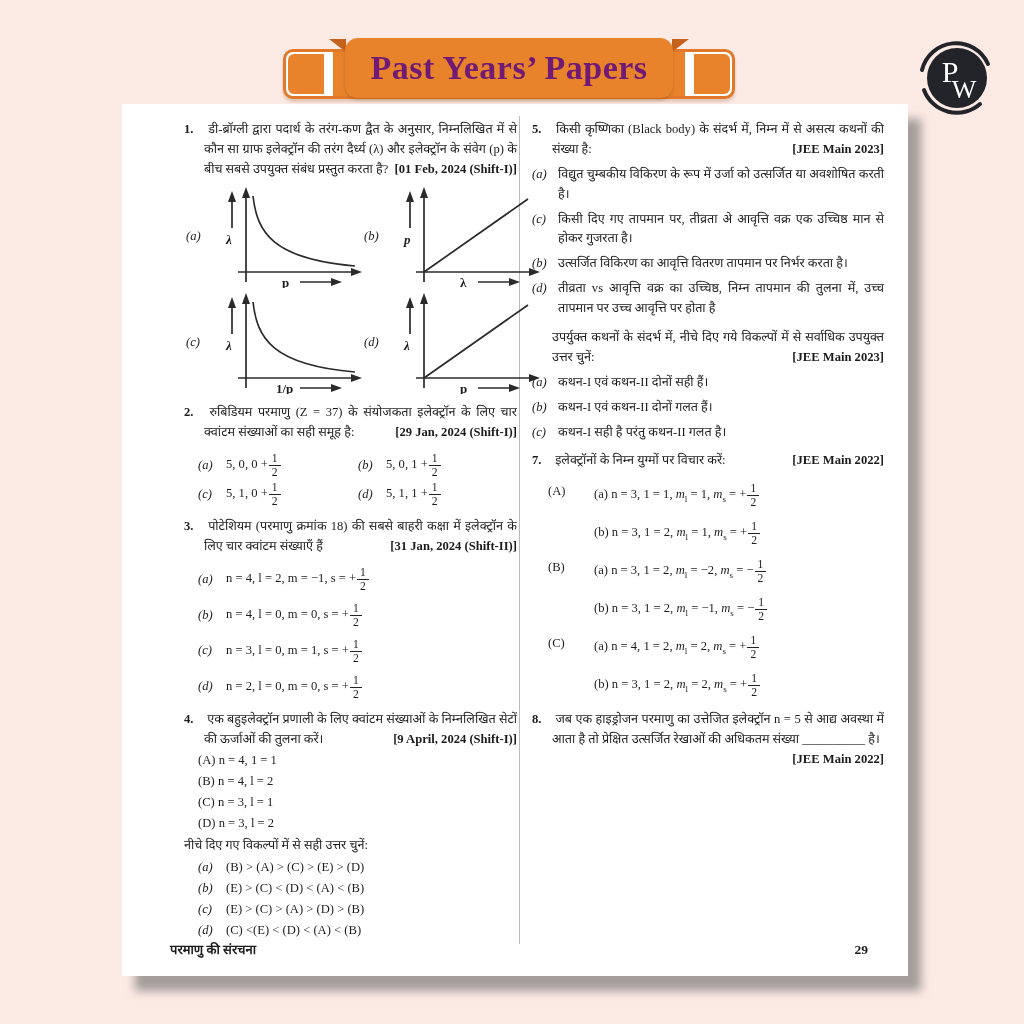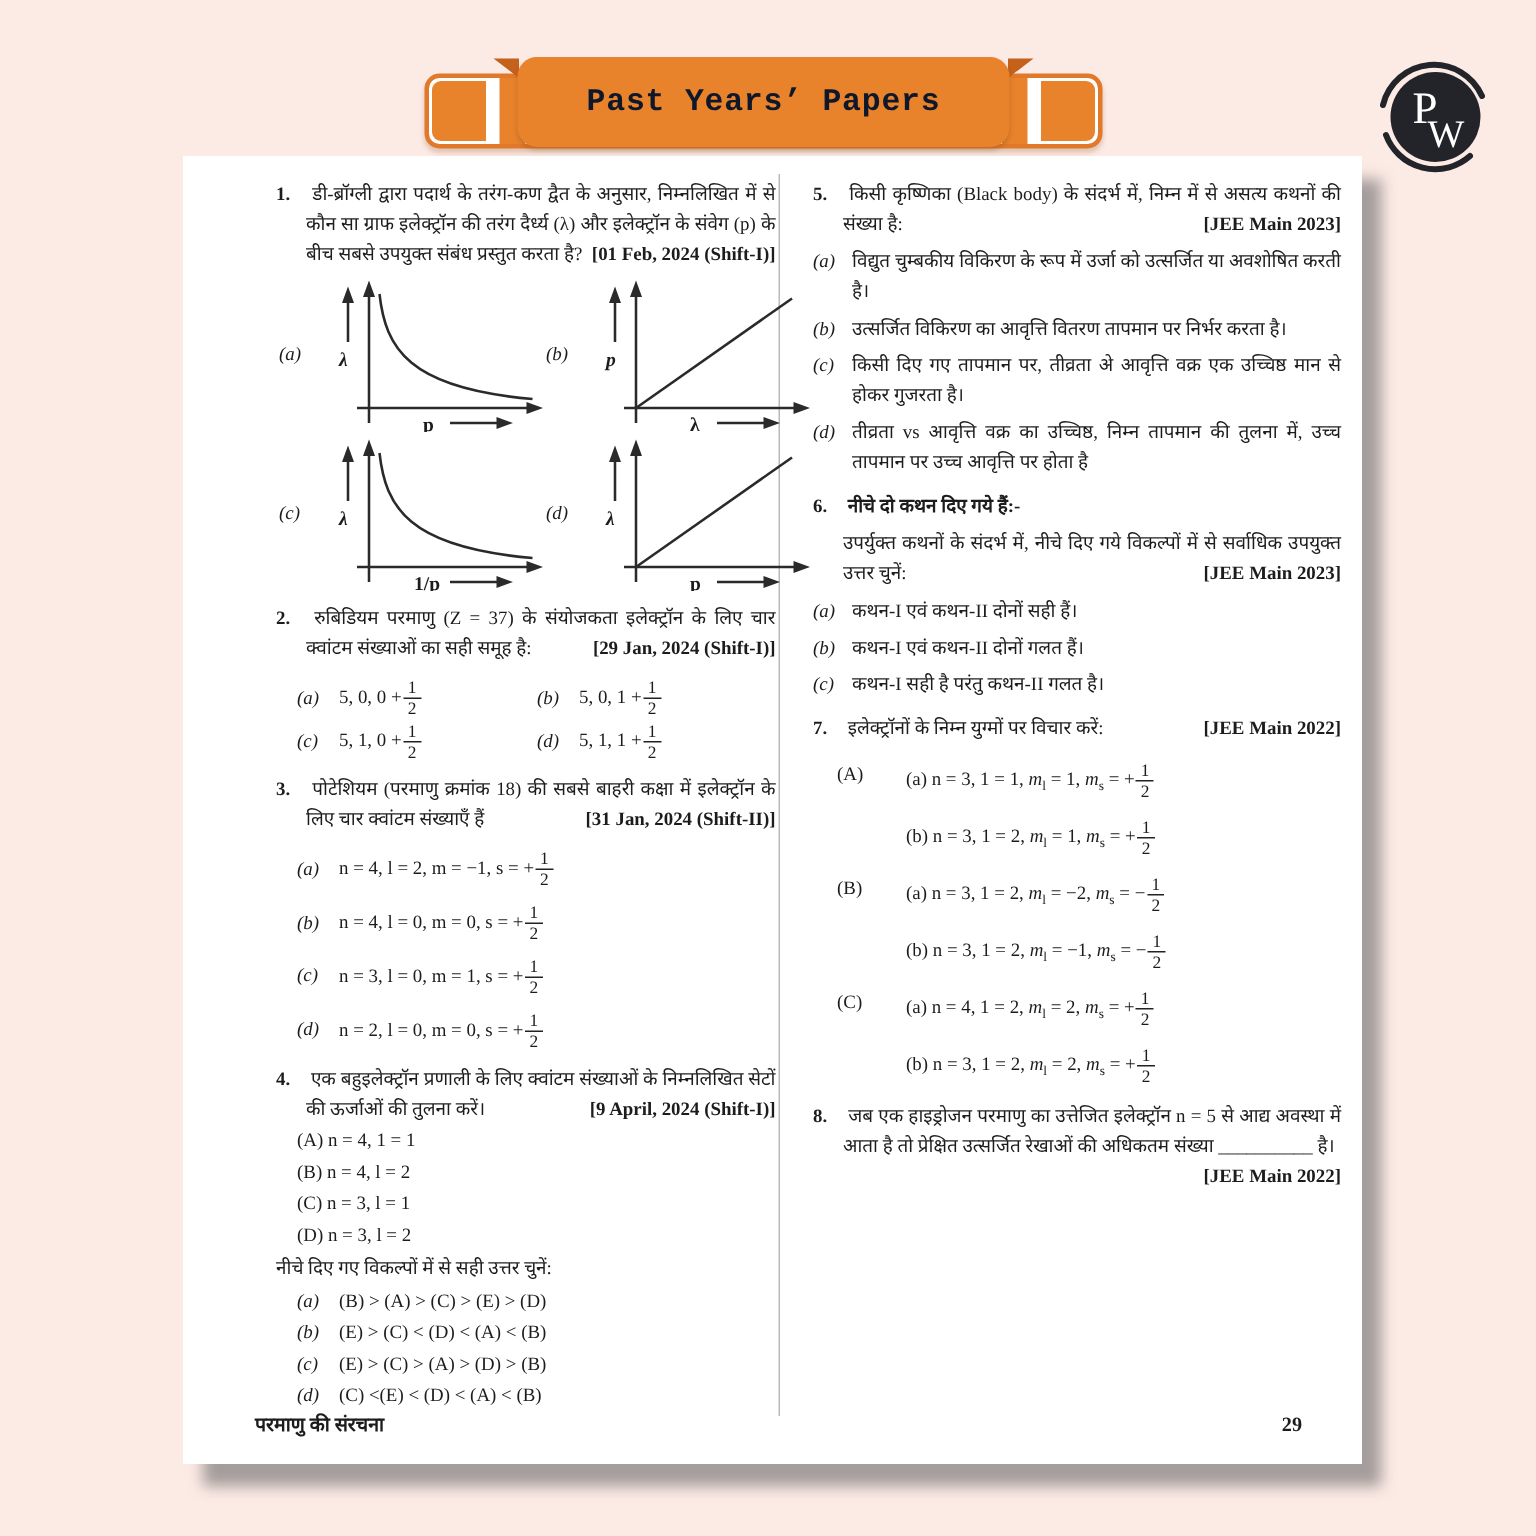--- a/index.html
+++ b/index.html
@@ -3,21 +3,21 @@
 <meta charset="utf-8">
 <style>
   html,body{margin:0;padding:0;}
   .canvas{position:relative;width:1024px;height:1024px;background:#fceae5;overflow:hidden;
           font-family:"Liberation Serif","DejaVu Serif",serif;color:#1c1c1c;}
   .sheet{position:absolute;left:122px;top:104px;width:786px;height:872px;background:#ffffff;
          box-shadow:13px 15px 9px rgba(105,105,105,.6);}
   .divider{position:absolute;left:397px;top:12px;width:1px;height:828px;background:#b9b9b9;}
   .col{position:absolute;top:16px;font-size:12.6px;line-height:1.58;text-align:justify;}
   .col-left{left:62px;width:333px;}
-  .col-right{left:420px;width:352px;}
+  .col-right{left:410px;width:352px;}
   .q{margin-bottom:9px;}
   .qbody{padding-left:20px;}
   .qnum{display:inline-block;margin-left:-20px;width:20px;font-weight:bold;}
   .qsrc{float:right;font-weight:bold;}
   
   .graphs{display:grid;grid-template-columns:1fr 1fr;row-gap:4px;margin:6px 0 6px 2px;}
   .graph{display:flex;align-items:center;}
   .glabel{width:26px;font-style:italic;flex:0 0 26px;}
   .graph svg{display:block;}
   .gstroke{stroke:#2a2a2a;stroke-width:1.7;fill:none;}
@@ -54,21 +54,21 @@
   .cap.l{left:2px;border-radius:6px 0 0 6px;}
   .cap.r{right:2px;border-radius:0 6px 6px 0;}
   .stripe{position:absolute;top:0;bottom:0;width:17px;background:#e8832c;}
   .stripe.l{left:47px;}
   .stripe.r{right:47px;}
   .fold{position:absolute;width:0;height:0;top:1px;}
   .fold.l{left:46px;border-bottom:13px solid transparent;border-right:17px solid #c4611c;}
   .fold.r{right:46px;border-bottom:13px solid transparent;border-left:17px solid #c4611c;}
   .plate{position:absolute;left:62px;right:62px;top:0;height:60px;background:#e8832c;border-radius:13px;
          display:flex;align-items:center;justify-content:center;
-         font-family:Liberation Mono, monospace;font-weight:bold;font-size:21px;color:#0f172a;
+         font-family:Liberation Serif, serif;font-weight:bold;font-size:34px;color:#701a75;
          letter-spacing:.5px;box-shadow:0 2px 3px rgba(140,80,30,.35);}
   .pwlogo{position:absolute;left:914px;top:34px;z-index:6;}
 </style>
 </head>
 <body>
 
 <div class="canvas">
 
   <div class="sheet">
     <div class="divider"></div>
@@ -223,30 +223,26 @@
 
     <div class="col col-right">
 
       <div class="q">
         <div class="qbody">
           <span class="qnum">5.</span>
           <span>किसी कृष्णिका (Black body) के संदर्भ में, निम्न में से असत्य कथनों की संख्या है:</span>
           <b class="qsrc">[JEE Main 2023]</b>
         </div>
         <div class="stmt"><span class="slbl">(a)</span><span>विद्युत चुम्बकीय विकिरण के रूप में उर्जा को उत्सर्जित या अवशोषित करती है।</span></div>
+        <div class="stmt"><span class="slbl">(c)</span><span>किसी दिए गए तापमान पर, तीव्रता अे आवृत्ति वक्र एक उच्चिष्ठ मान से होकर गुजरता है।</span></div>
         <div class="stmt"><span class="slbl">(b)</span><span>उत्सर्जित विकिरण का आवृत्ति वितरण तापमान पर निर्भर करता है।</span></div>
-        <div class="stmt"><span class="slbl">(c)</span><span>किसी दिए गए तापमान पर, तीव्रता अे आवृत्ति वक्र एक उच्चिष्ठ मान से होकर गुजरता है।</span></div>
         <div class="stmt"><span class="slbl">(d)</span><span>तीव्रता vs आवृत्ति वक्र का उच्चिष्ठ, निम्न तापमान की तुलना में, उच्च तापमान पर उच्च आवृत्ति पर होता है</span></div>
       </div>
 
       <div class="q">
-        <div class="qbody">
-          <span class="qnum">6.</span>
-          <b>नीचे दो कथन दिए गये हैं:-</b>
-        </div>
         <div class="kth" style="padding-left:20px;"><span>उपर्युक्त कथनों के संदर्भ में, नीचे दिए गये विकल्पों में से सर्वाधिक उपयुक्त उत्तर चुनें:</span> <b class="qsrc">[JEE Main 2023]</b></div>
         <div class="stmt"><span class="slbl">(a)</span><span>कथन-I एवं कथन-II दोनों सही हैं।</span></div>
         <div class="stmt"><span class="slbl">(b)</span><span>कथन-I एवं कथन-II दोनों गलत हैं।</span></div>
         <div class="stmt"><span class="slbl">(c)</span><span>कथन-I सही है परंतु कथन-II गलत है।</span></div>
       </div>
 
       <div class="q">
         <div class="qbody">
           <span class="qnum">7.</span>
           <span>इलेक्ट्रॉनों के निम्न युग्मों पर विचार करें:</span>

